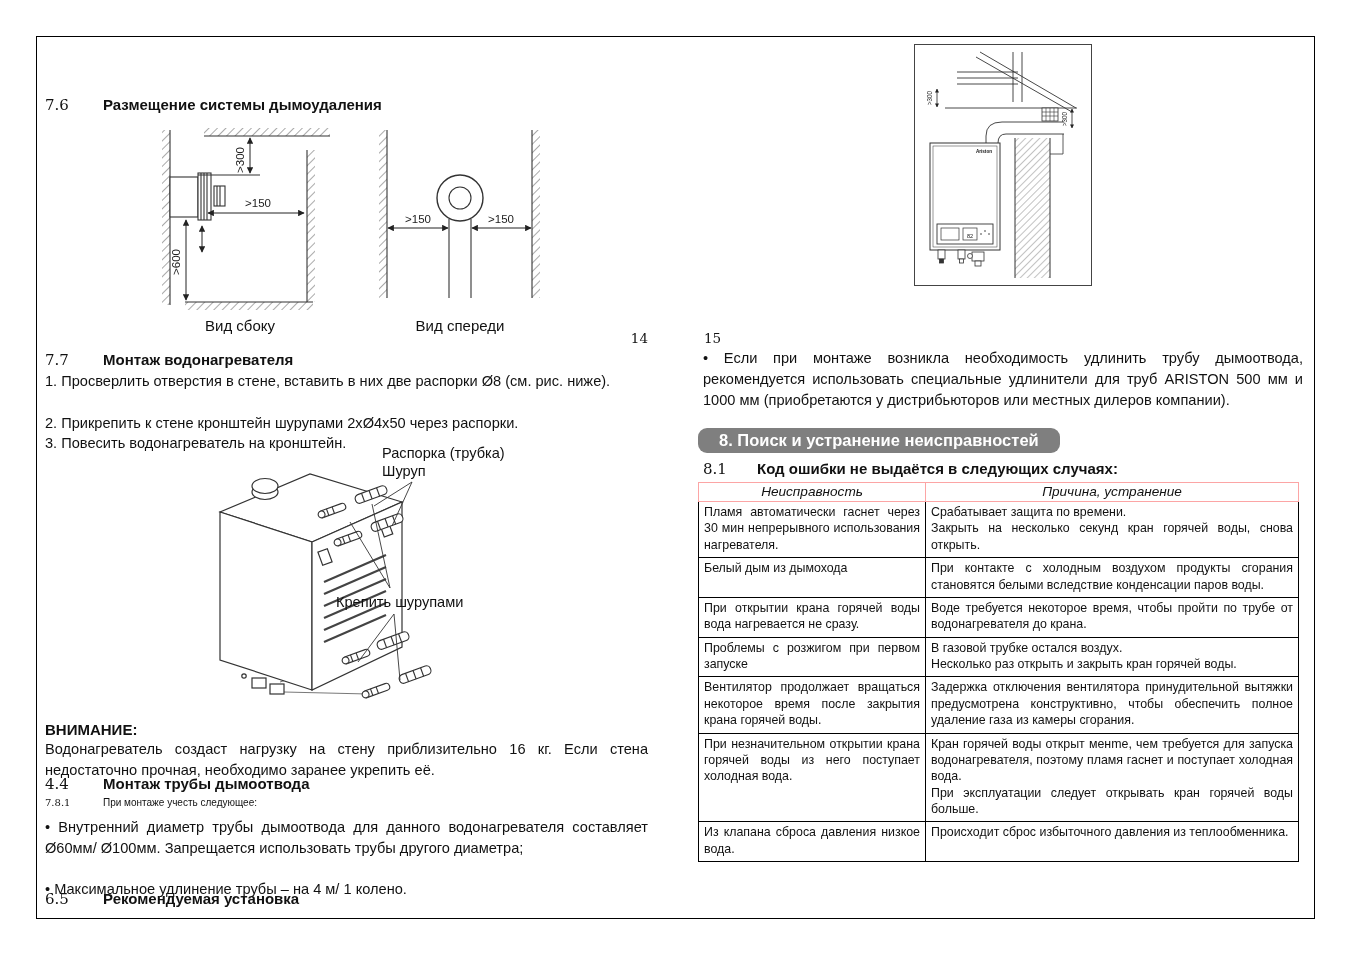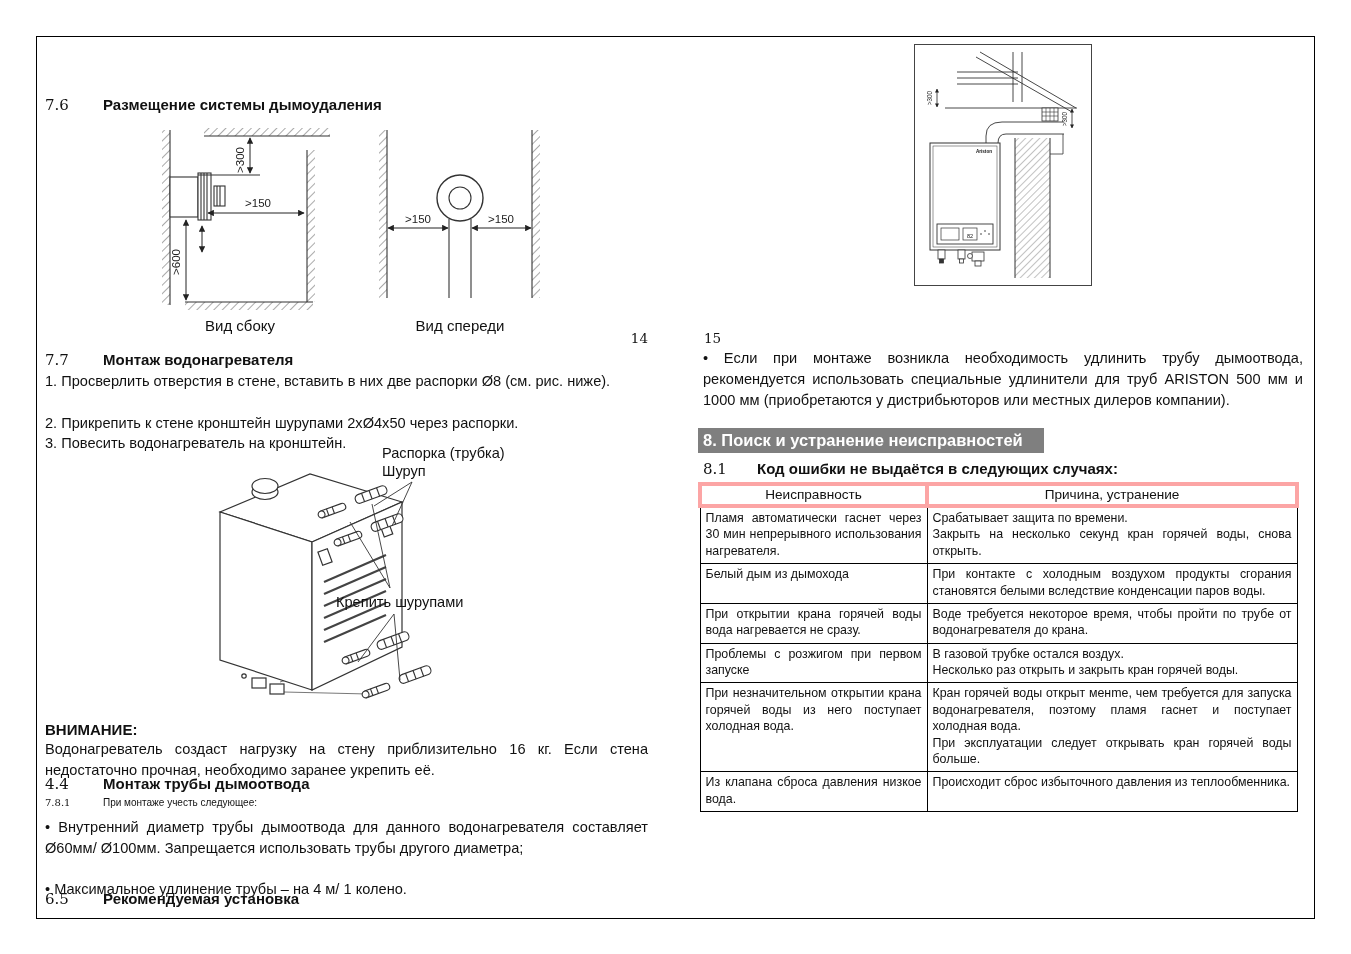--- a/index.html
+++ b/index.html
@@ -6,25 +6,25 @@
   body{width:1351px;height:954px;position:relative;font-family:"Liberation Sans",sans-serif;color:#111;}
   .abs{position:absolute;}
   .frame{left:36px;top:36px;width:1277px;height:881px;border:1.6px solid #000;}
   .h{font-size:15px;font-weight:bold;white-space:nowrap;}
   .hnum{font-family:"DejaVu Serif",serif;font-weight:normal;display:inline-block;width:58px;}
   .hnum.narrow{width:54px;}
   .para{font-size:14.6px;line-height:20.8px;text-align:justify;}
   .leftcol{left:45px;width:603px;}
   .rightcol{left:703px;width:600px;}
   .pagenum{font-family:"DejaVu Serif",serif;font-size:13.5px;color:#111;}
-  .band{background:#7f7f7f;color:#fff;font-weight:bold;font-size:16.5px;line-height:25px;padding-left:5px;}
+  .band{background:#7f7f7f;color:#fff;font-weight:bold;font-size:16.5px;line-height:25px;padding-left:21px;border-radius:9px;}
   .s781txt{font-size:10px;}
   table.tbl{border-collapse:collapse;table-layout:fixed;width:601px;border:1.5px solid #000;background:#fff;}
   .tbl td{border:1px solid #000;vertical-align:top;font-size:12.4px;line-height:1.32;padding:2px 5px 4px 5px;white-space:pre-line;text-align:justify;}
-  .tbl th{border:4px solid #fca5a5;font-weight:normal;font-size:13.6px;text-align:center;padding:1px 0 2px 0;}
+  .tbl th{border:1px solid #fca5a5;font-weight:normal;font-size:13.6px;text-align:center;padding:1px 0 2px 0;font-style:italic;}
   svg text{fill:#111;}
   .dim{font-size:11.5px;fill:#222;}
   .dimsm{font-size:6.3px;fill:#222;}
   .cap{font-size:15px;fill:#111;}
   .figlabel{font-size:14.6px;fill:#111;}
 </style>
 </head>
 <body>
 
 <div class="abs frame"></div>
@@ -302,20 +302,24 @@
   <tr>
     <td>При открытии крана горячей воды вода нагревается не сразу.</td>
     <td>Воде требуется некоторое время, чтобы пройти по трубе от водонагревателя до крана.</td>
   </tr>
   <tr>
     <td>Проблемы с розжигом при первом запуске</td>
     <td>В газовой трубке остался воздух.
 Несколько раз открыть и закрыть кран горячей воды.</td>
   </tr>
   <tr>
+    <td>Вентилятор продолжает вращаться некоторое время после закрытия крана горячей воды.</td>
+    <td>Задержка отключения вентилятора принудительной вытяжки предусмотрена конструктивно, чтобы обеспечить полное удаление газа из камеры сгорания.</td>
+  </tr>
+  <tr>
     <td>При незначительном открытии крана горячей воды из него поступает холодная вода.</td>
     <td>Кран горячей воды открыт менmе, чем требуется для запуска водонагревателя, поэтому пламя гаснет и поступает холодная вода.
 При эксплуатации следует открывать кран горячей воды больше.</td>
   </tr>
   <tr>
     <td>Из клапана сброса давления низкое вода.</td>
     <td>Происходит сброс избыточного давления из теплообменника.</td>
   </tr>
 </tbody>
   </table>

